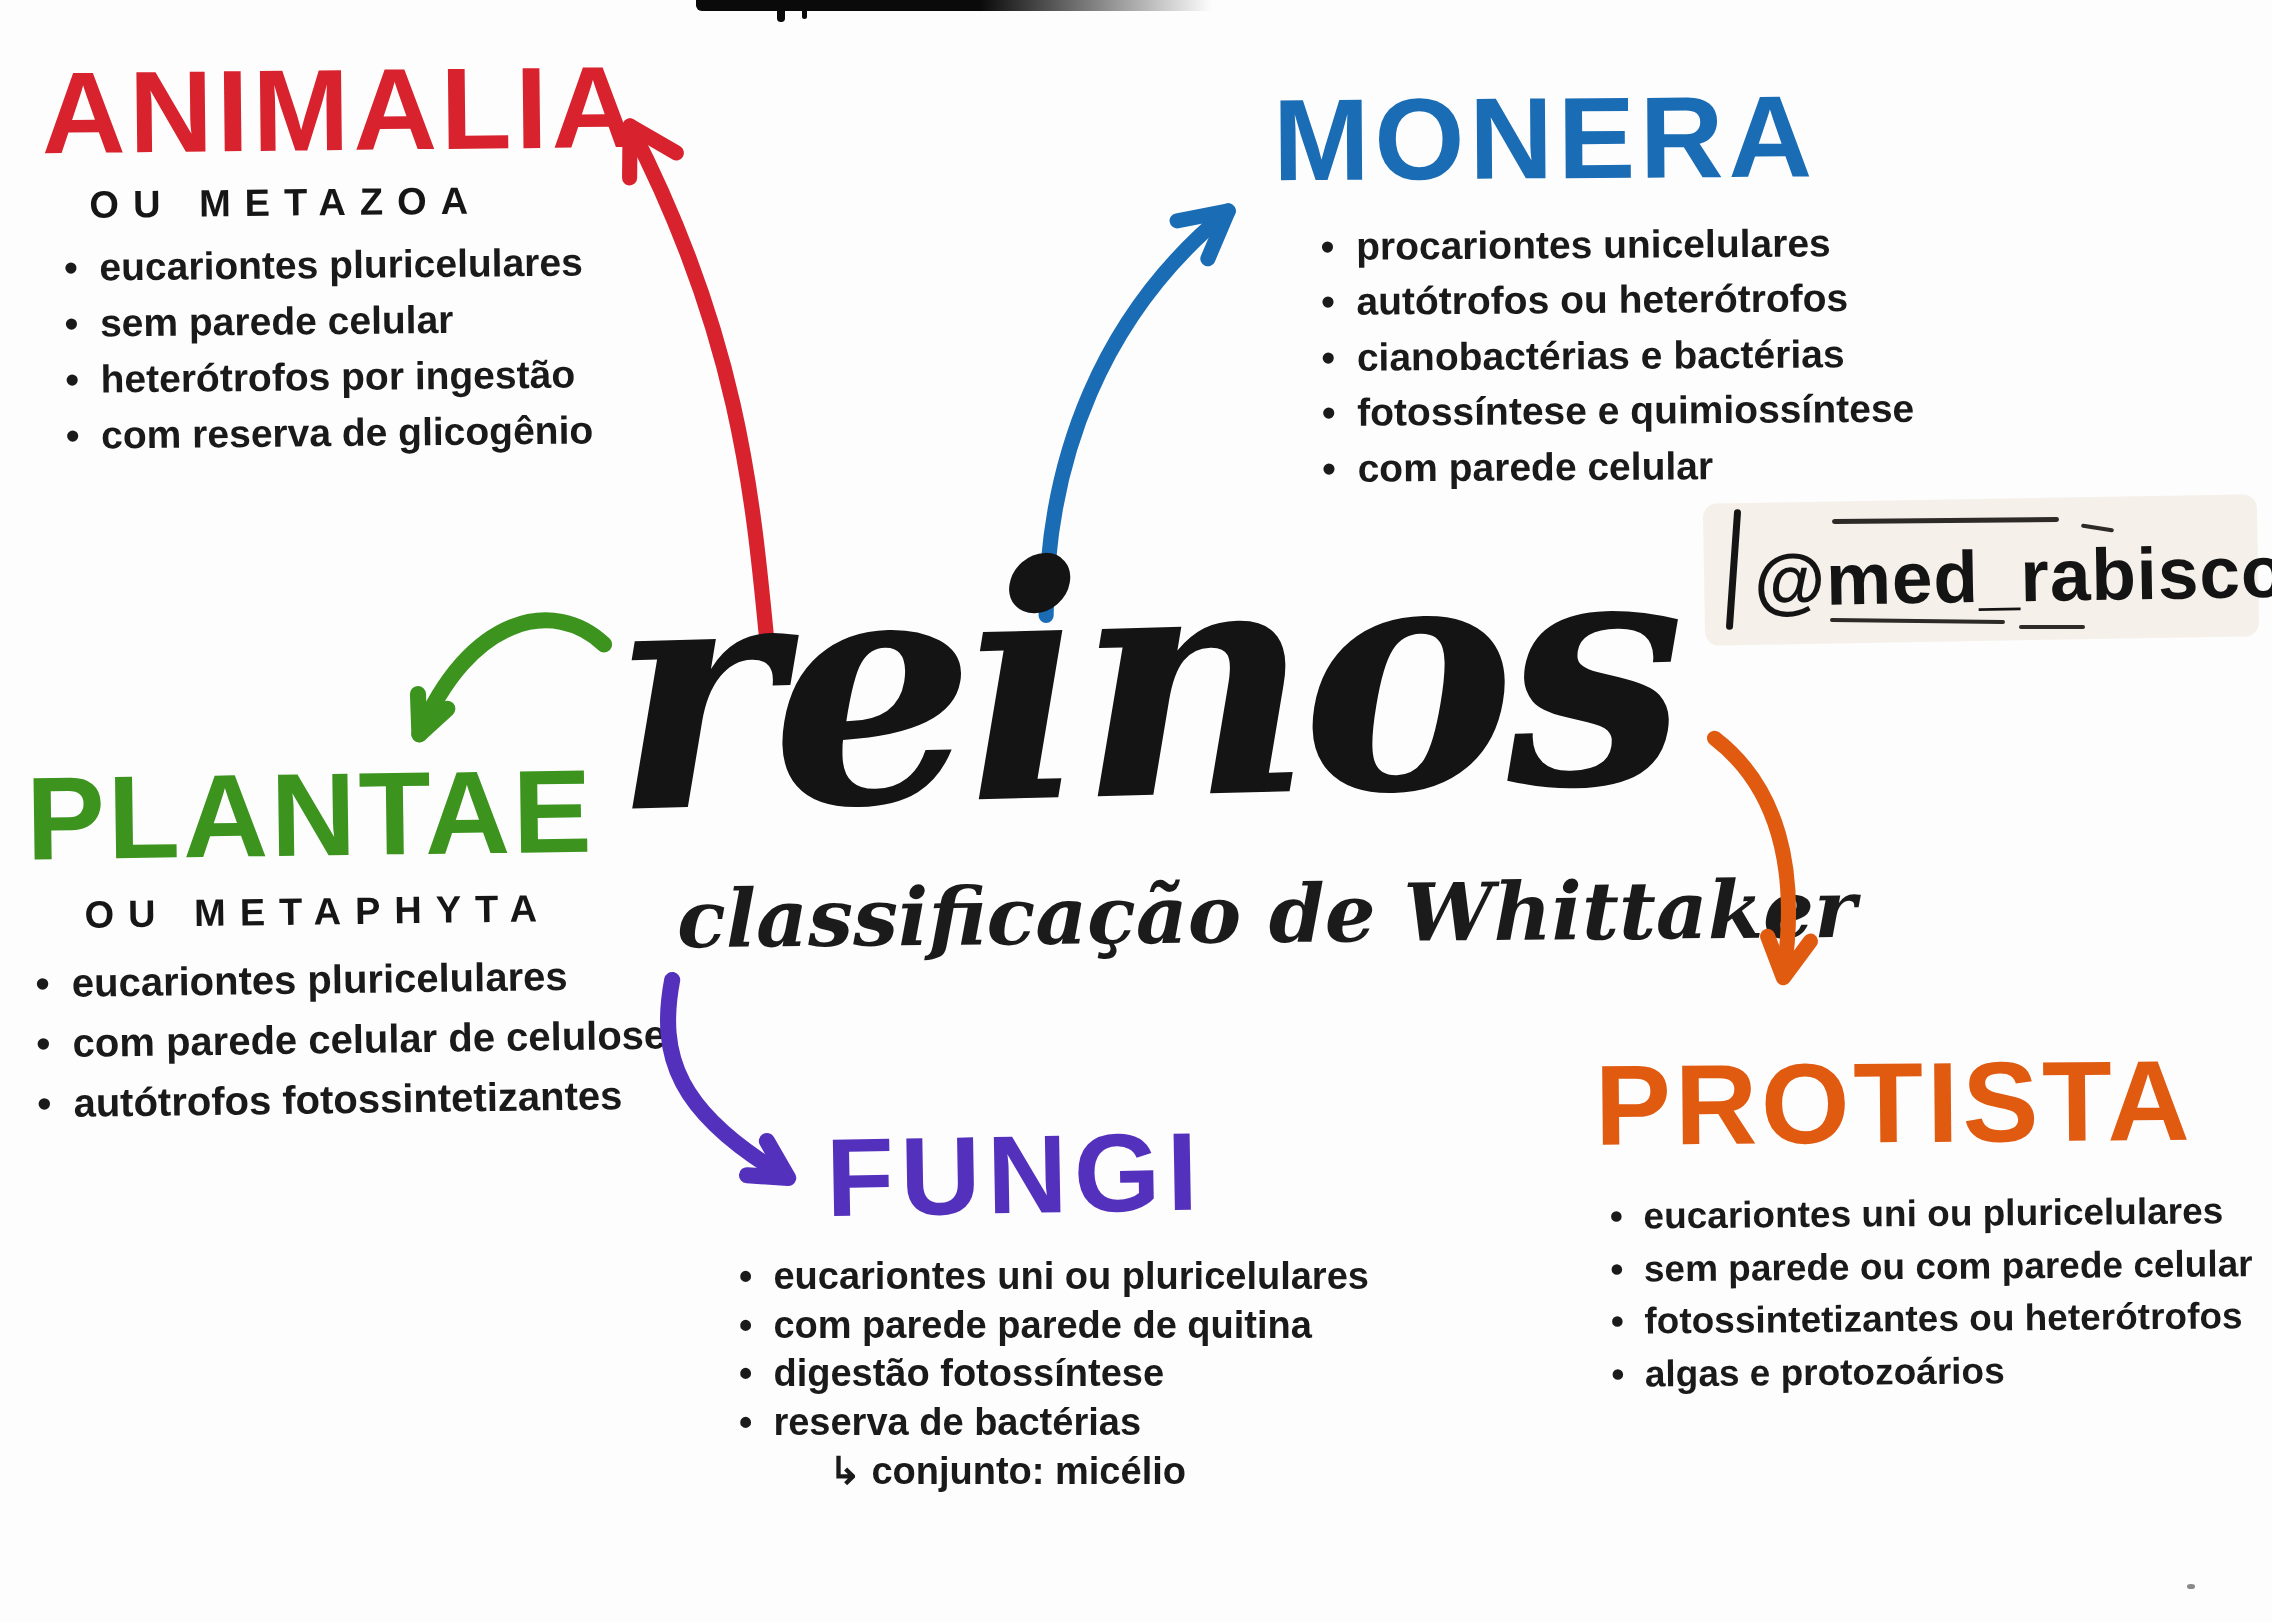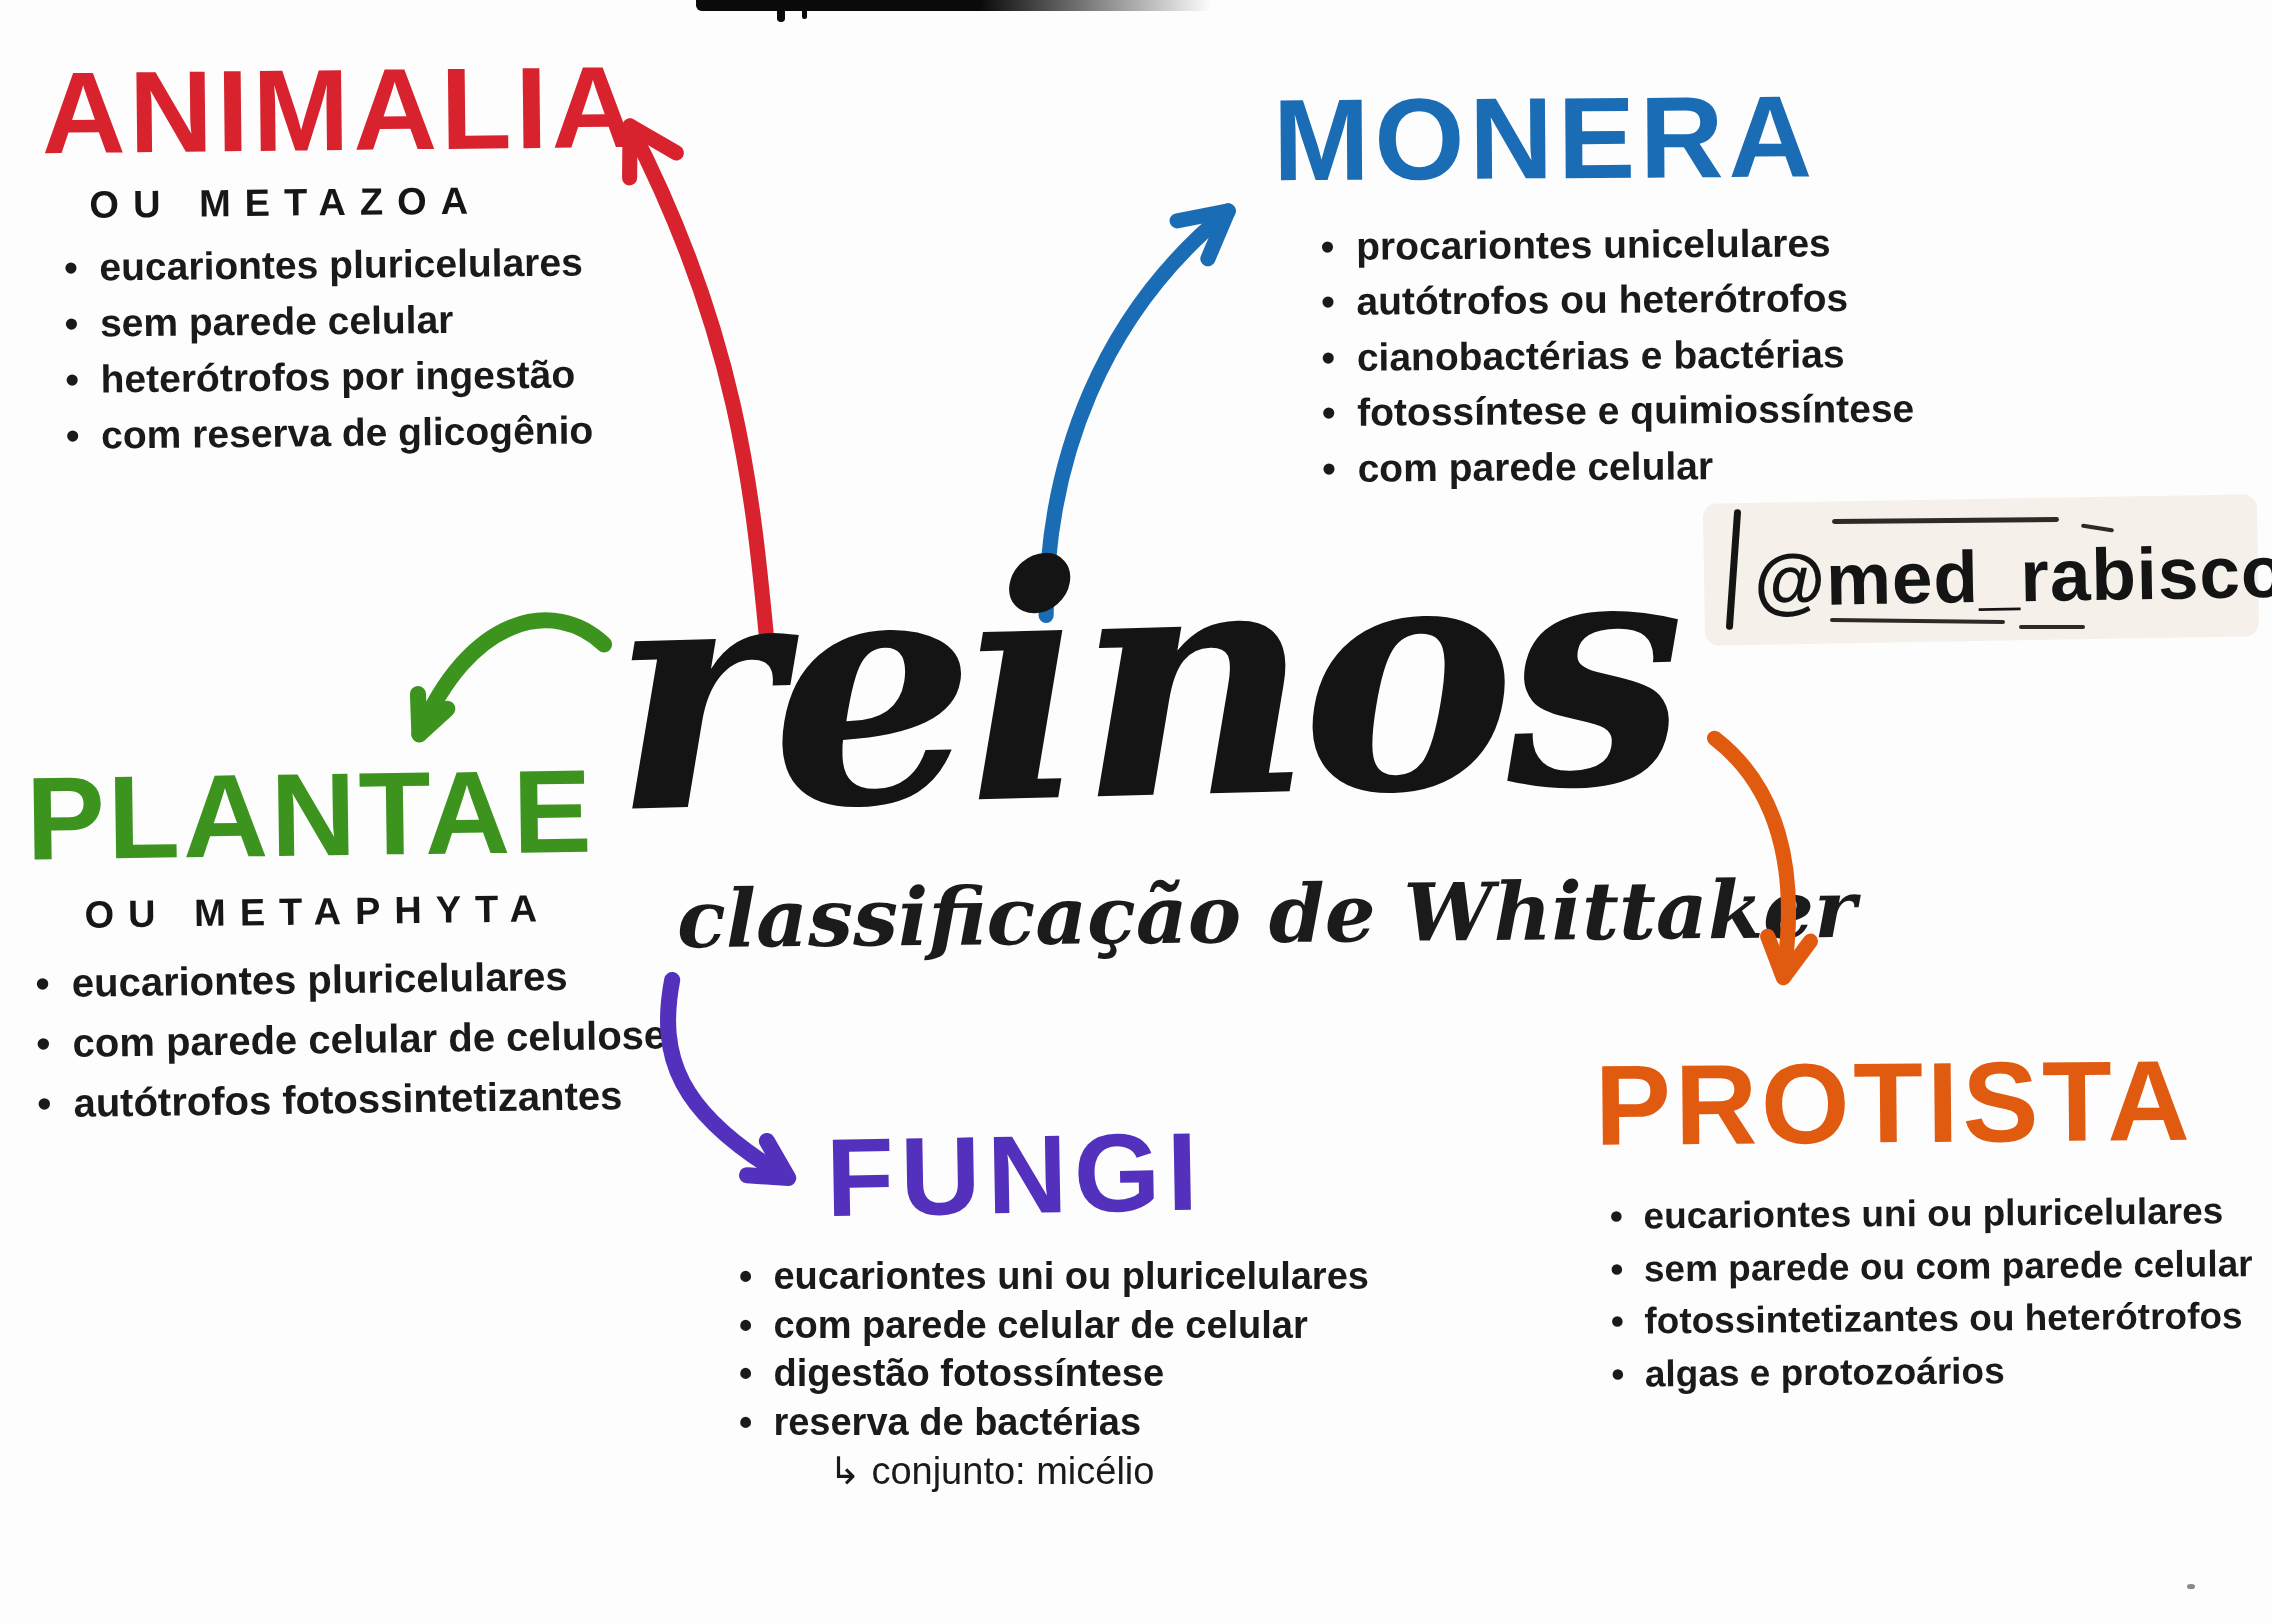--- a/index.html
+++ b/index.html
@@ -25,21 +25,21 @@
     white-space:nowrap;
   }
   ul.bullets{
     list-style:none;margin:0;padding:0;
     font-weight:700;
     color:#1a1a1a;
     white-space:nowrap;
   }
   ul.bullets li{padding-left:27.5px;text-indent:-27.5px;}
   ul.bullets li::before{content:"\2022\00a0\00a0";}
-  .sub-bullet{font-weight:400;color:#1a1a1a;white-space:nowrap;}
+  .sub-bullet{font-weight:700;color:#1a1a1a;white-space:nowrap;}
   .sub-bullet::before{content:"\21b3\00a0";}
 
   .arrow{position:absolute;}
 
   
   
   #sec-animalia{left:43px;top:52px;transform:rotate(-0.6deg);}
   #sec-animalia .sec-title{font-size:116px;letter-spacing:3.8px;color:#d8232f;}
   #sec-animalia .alias{margin:13.3px 0 0 47px;font-size:38px;letter-spacing:14px;}
   #sec-animalia ul{margin:12.3px 0 0 21px;font-size:39px;line-height:1.44;}
@@ -179,21 +179,21 @@
     <path d="M 435 100 C 330 0 150 40 45 290" fill="none" stroke="#3c941f" stroke-width="34" stroke-linecap="round"></path>
     <path d="M 104 236 L 45 290 L 42 205" fill="none" stroke="#3c941f" stroke-width="34" stroke-linecap="round" stroke-linejoin="round"></path>
   </svg>
 
   <div class="sec" id="sec-fungi-title">
     <div class="sec-title">FUNGI</div>
   </div>
   <div class="sec" id="sec-fungi-body">
     <ul class="bullets">
       <li>eucariontes uni ou pluricelulares</li>
-      <li>com parede celular de celular</li>
+      <li>com parede parede de quitina</li>
       <li>digestão fotossíntese</li>
       <li>reserva de bactérias</li>
     </ul>
     <div class="sub-bullet">conjunto: micélio</div>
   </div>
 
   <svg class="arrow" style="left:639px;top:961px;" width="180" height="237" viewBox="0 0 380 500">
     <path d="M 70 40 C 40 200 80 320 310 455" fill="none" stroke="#5431bd" stroke-width="34" stroke-linecap="round"></path>
     <path d="M 270 380 L 315 458 L 228 452" fill="none" stroke="#5431bd" stroke-width="34" stroke-linecap="round" stroke-linejoin="round"></path>
   </svg>

